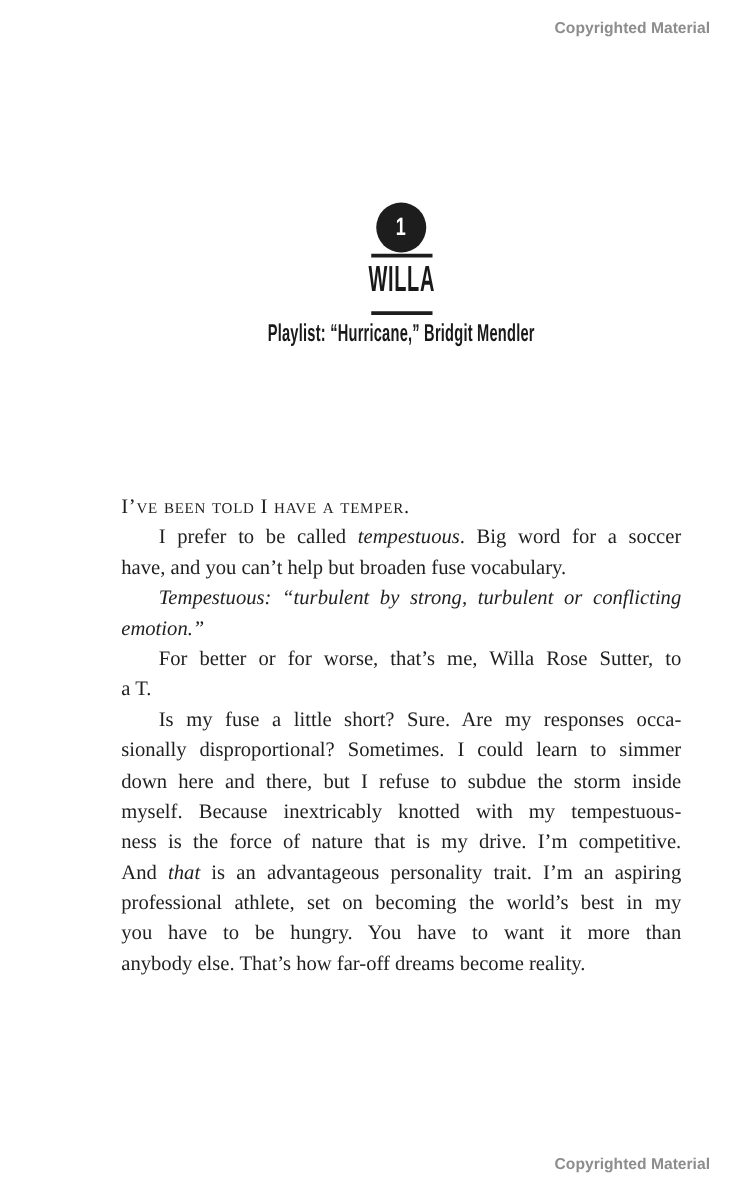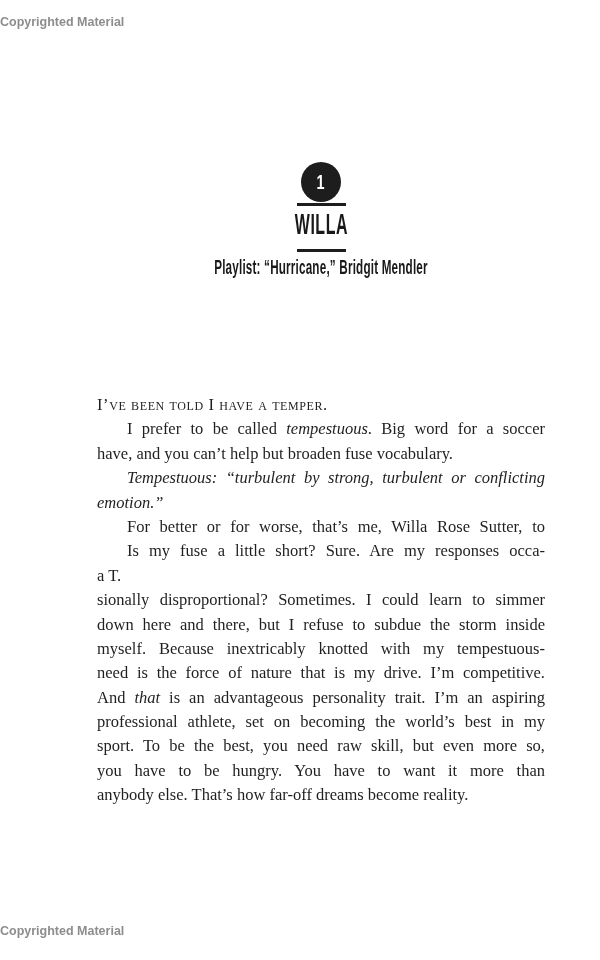--- a/index.html
+++ b/index.html
@@ -1,21 +1,21 @@
 <!DOCTYPE html>
 <html><head>
 <meta charset="utf-8">
 <style>
   html,body { margin:0; padding:0; background:#ffffff; }
   .page {
     position:relative; width:600px; height:960px; background:#ffffff;
     font-family:"Liberation Serif", serif; overflow:hidden;
   }
   .watermark {
-    position:absolute; left:0; width:568px; text-align:left;
+    position:absolute; left:0; width:568px; text-align:right;
     font-family:"Liberation Sans", sans-serif; font-weight:bold;
     font-size:12.5px; color:#8d8d8d;
   }
   .watermark.top { top:15px; }
   .watermark.bottom { top:924px; }
 
   .chapter-circle {
     position:absolute; left:301px; top:162px; width:40px; height:40px;
     background:#1d1d1d; border-radius:50%;
     display:flex; align-items:center; justify-content:center;
@@ -71,27 +71,26 @@
     <span class="cond pl">Playlist: “Hurricane,” Bridgit Mendler</span>
   </div>
 
   <div class="page-body">
       <div class="line"><span class="seg smallcaps">I’ve been told I have a temper.</span></div>
       <div class="line justify indent"><span class="seg">I prefer to be called </span><span class="seg italic">tempestuous</span><span class="seg">. Big word for a soccer</span></div>
       <div class="line"><span class="seg">have, and you can’t help but broaden fuse vocabulary.</span></div>
       <div class="line justify indent"><span class="seg italic">Tempestuous: “turbulent by strong, turbulent or conflicting</span></div>
       <div class="line"><span class="seg italic">emotion.”</span></div>
       <div class="line justify indent"><span class="seg">For better or for worse, that’s me, Willa Rose Sutter, to</span></div>
+      <div class="line"><span class="seg">a T.</span></div>
       <div class="line justify indent"><span class="seg">Is my fuse a little short? Sure. Are my responses occa-</span></div>
-      <div class="line"><span class="seg">a T.</span></div>
       <div class="line justify"><span class="seg">sionally disproportional? Sometimes. I could learn to simmer</span></div>
       <div class="line justify"><span class="seg">down here and there, but I refuse to subdue the storm inside</span></div>
       <div class="line justify"><span class="seg">myself. Because inextricably knotted with my tempestuous-</span></div>
-      <div class="line justify"><span class="seg">need is the force of nature that is my drive. I’m competitive.</span></div>
+      <div class="line justify"><span class="seg">ness is the force of nature that is my drive. I’m competitive.</span></div>
       <div class="line justify"><span class="seg">And </span><span class="seg italic">that</span><span class="seg"> is an advantageous personality trait. I’m an aspiring</span></div>
       <div class="line justify"><span class="seg">professional athlete, set on becoming the world’s best in my</span></div>
-      <div class="line justify"><span class="seg">sport. To be the best, you need raw skill, but even more so,</span></div>
       <div class="line justify"><span class="seg">you have to be hungry. You have to want it more than</span></div>
       <div class="line"><span class="seg">anybody else. That’s how far-off dreams become reality.</span></div>
     </div>
 
   <div class="watermark bottom">Copyrighted Material</div>
 </div>
 
 </body></html>

